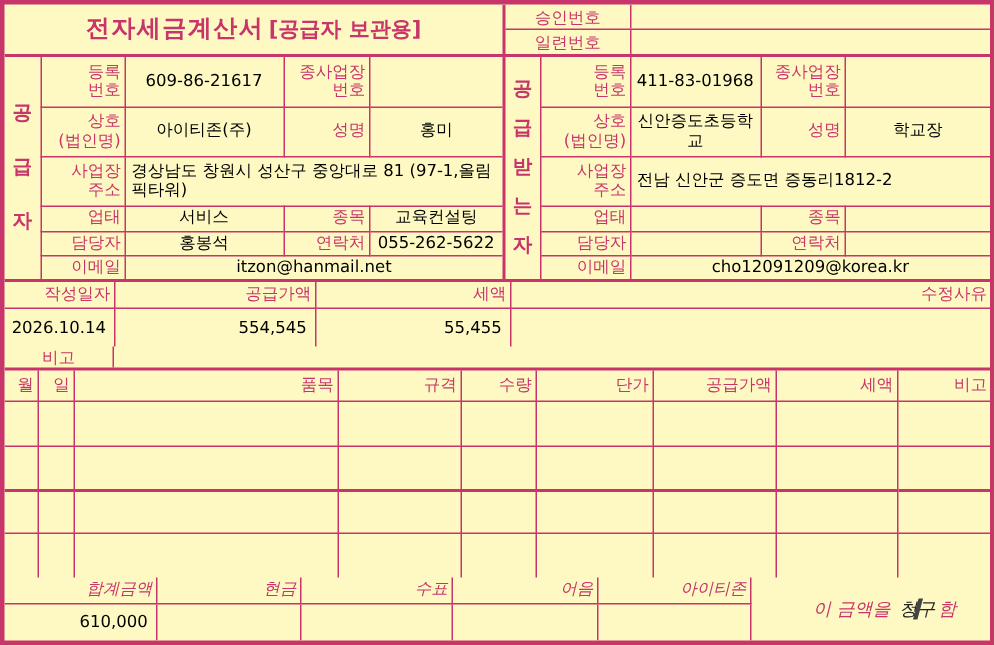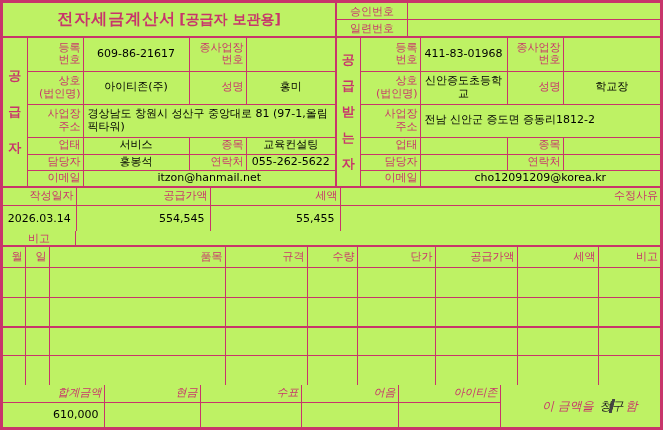--- a/index.html
+++ b/index.html
@@ -1,34 +1,34 @@
 <!DOCTYPE html>
 <html><head>
 <meta charset="utf-8">
 <style>
   :root { --acc: #C8356B; --ink: #000; }
   * { box-sizing: border-box; margin: 0; padding: 0; }
   body { background: #fff; font-family: "DejaVu Sans", "Liberation Sans", sans-serif; }
   .doc {
     width: 663px; height: 430px; border: 3px solid var(--acc);
-    background: #bef264; display: flex; flex-direction: column; overflow: hidden;
+    background: #fef9c3; display: flex; flex-direction: column; overflow: hidden;
   }
   
   .top-band { display: flex; height: 35px; border-bottom: 2px solid var(--acc); flex: none; }
   .title-cell {
     width: 334px; border-right: 2px solid var(--acc);
     display: flex; align-items: center; justify-content: center; gap: 3px;
   }
   .title-main { color: var(--acc); font-weight: bold; font-size: 16px; letter-spacing: 1px; }
   .title-sub { color: var(--acc); font-weight: bold; font-size: 14px; }
   .top-right { flex: 1; display: flex; flex-direction: column; }
   .top-right .trow { flex: 1; display: flex; }
   .top-right .trow:first-child { border-bottom: 1px solid var(--acc); }
   .trow .tlab {
-    width: 71px; border-right: 1px solid var(--acc); color: var(--acc);
+    width: 84px; border-right: 1px solid var(--acc); color: var(--acc);
     font-size: 11px; display: flex; align-items: center; justify-content: center;
   }
   .trow .tval { flex: 1; font-size: 11px; display: flex; align-items: center; padding: 0 4px; color: var(--ink); }
   
   .parties { display: flex; height: 150px; border-bottom: 2px solid var(--acc); flex: none; }
   .half { height: 100%; }
   .half.left { width: 334px; border-right: 2px solid var(--acc); }
   .half.right { flex: 1; }
   table { border-collapse: collapse; table-layout: fixed; width: 100%; height: 100%; }
   td { border: 1px solid var(--acc); font-size: 11px; padding: 0 2px; overflow: hidden; vertical-align: middle; }
@@ -218,21 +218,21 @@
         <col>
       </colgroup>
     <tbody>
         <tr style="height:17px">
       <td class="lab">작성일자</td>
       <td class="lab">공급가액</td>
       <td class="lab">세액</td>
       <td class="lab">수정사유</td>
     </tr>
     <tr style="height:26px">
-      <td class="ctr">2026.03.14</td>
+      <td class="ctr">2026.10.14</td>
       <td class="num">554,545</td>
       <td class="num">55,455</td>
       <td class="ctr"></td>
     </tr>
   </tbody>
     </table>
 
   <div class="bigo-row">
     <div class="bigo-lab">비고</div>
     <div class="bigo-val"></div>

